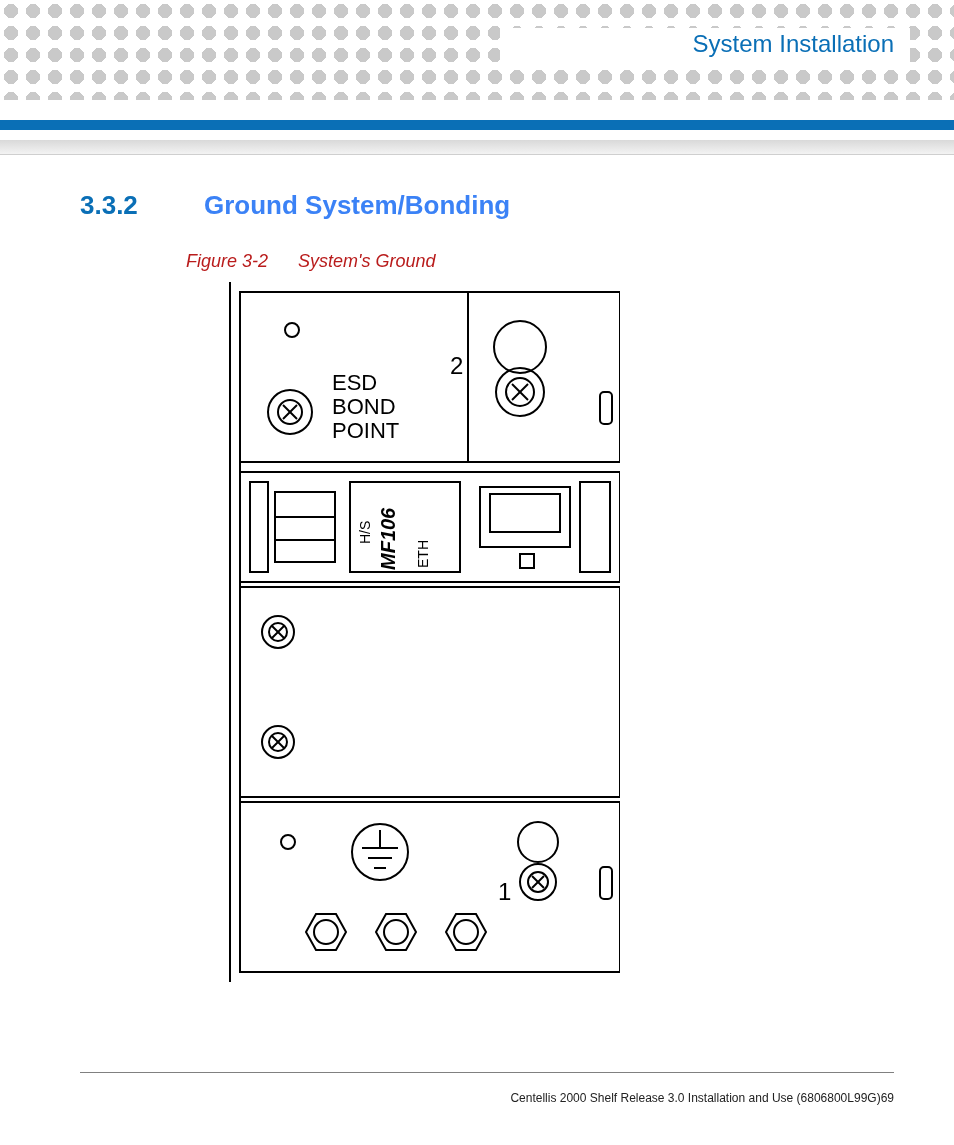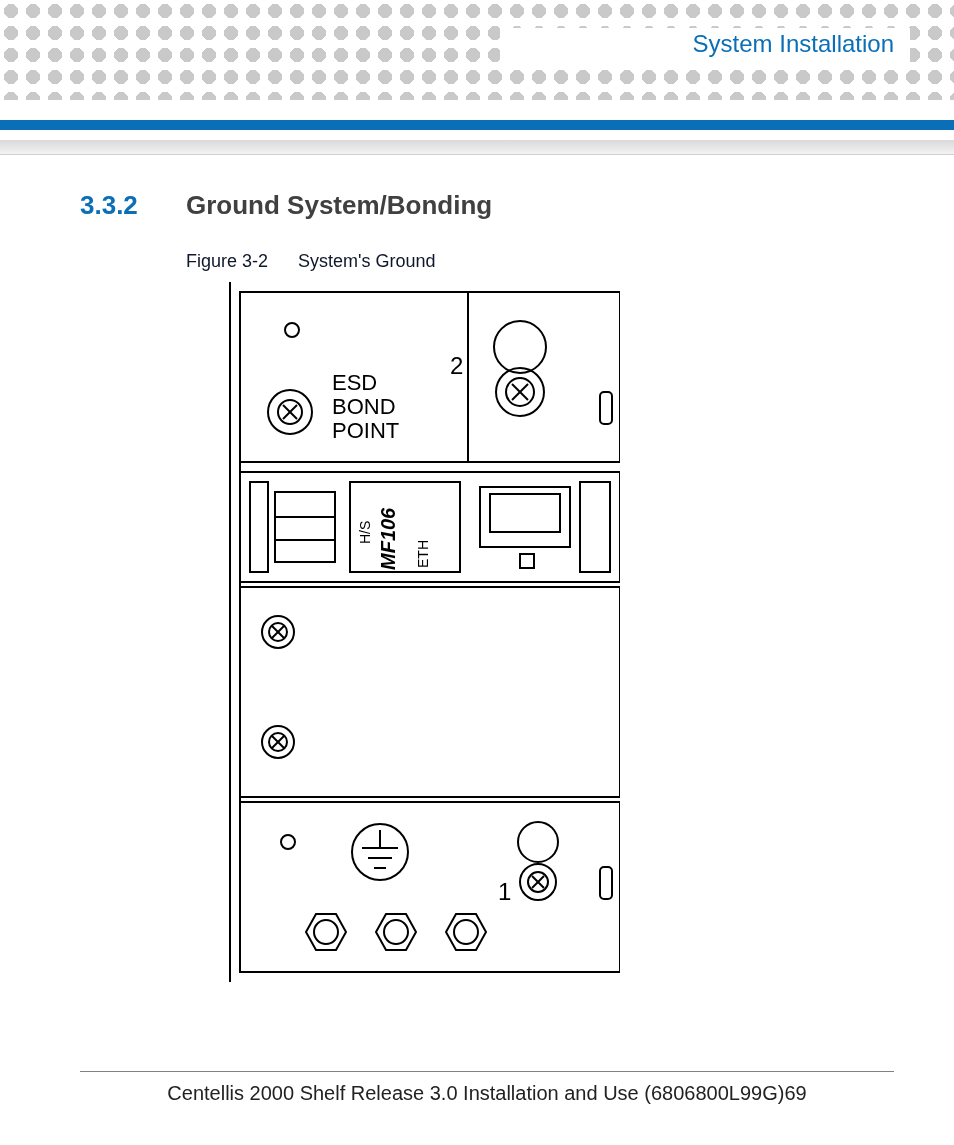--- a/index.html
+++ b/index.html
@@ -30,34 +30,34 @@
     position:absolute;left:0;top:120px;width:954px;height:10px;background:#0a6fb6;
   }
   .grey-bar{
     position:absolute;left:0;top:140px;width:954px;height:14px;
     background:linear-gradient(#d9d9d9,#f3f3f3);
     border-bottom:1px solid #cfcfcf;
   }
   .content{
     position:absolute;left:80px;top:190px;width:800px;
   }
-  .sec-row{display:flex;gap:34px;align-items:flex-end;}
+  .sec-row{display:flex;gap:44px;align-items:flex-end;}
   .sec-num{color:#0a6fb6;font-weight:600;font-size:26px;min-width:72px;}
-  .sec-title{color:#404040;font-weight:600;font-size:26px;}
+  .sec-title{color:#3b82f6;font-weight:600;font-size:26px;margin-left:8px;}
   .body-text{margin:14px 0 0 106px;font-size:18px;color:#222;}
-  .fig-cap{margin:30px 0 10px 106px;color:#0f172a;font-size:18px;}
+  .fig-cap{margin:30px 0 10px 106px;color:#b91c1c;font-style:italic;font-size:18px;}
   .fig-cap .gap{display:inline-block;width:30px;}
   .figure-box{
     margin:4px 17px 0 140px;width:400px;height:700px;position:relative;
   }
   .figure-box svg{width:400px;height:700px;}
   .footer{
     position:absolute;left:80px;right:60px;bottom:40px;
-    border-top:1px solid #808080;padding-top:10px;
-    display:flex;justify-content:center;font-size:20px;color:#222;
+    border-top:1px solid #808080;padding-top:18px;
+    display:flex;justify-content:flex-end;font-size:12px;color:#222;
   }
 </style>
 </head>
 <body>
 
 <div class="dots"></div>
 <div class="dots-mask"></div>
 <div class="chapter-title">System Installation</div>
 <div class="blue-rule"></div>
 <div class="grey-bar"></div>

